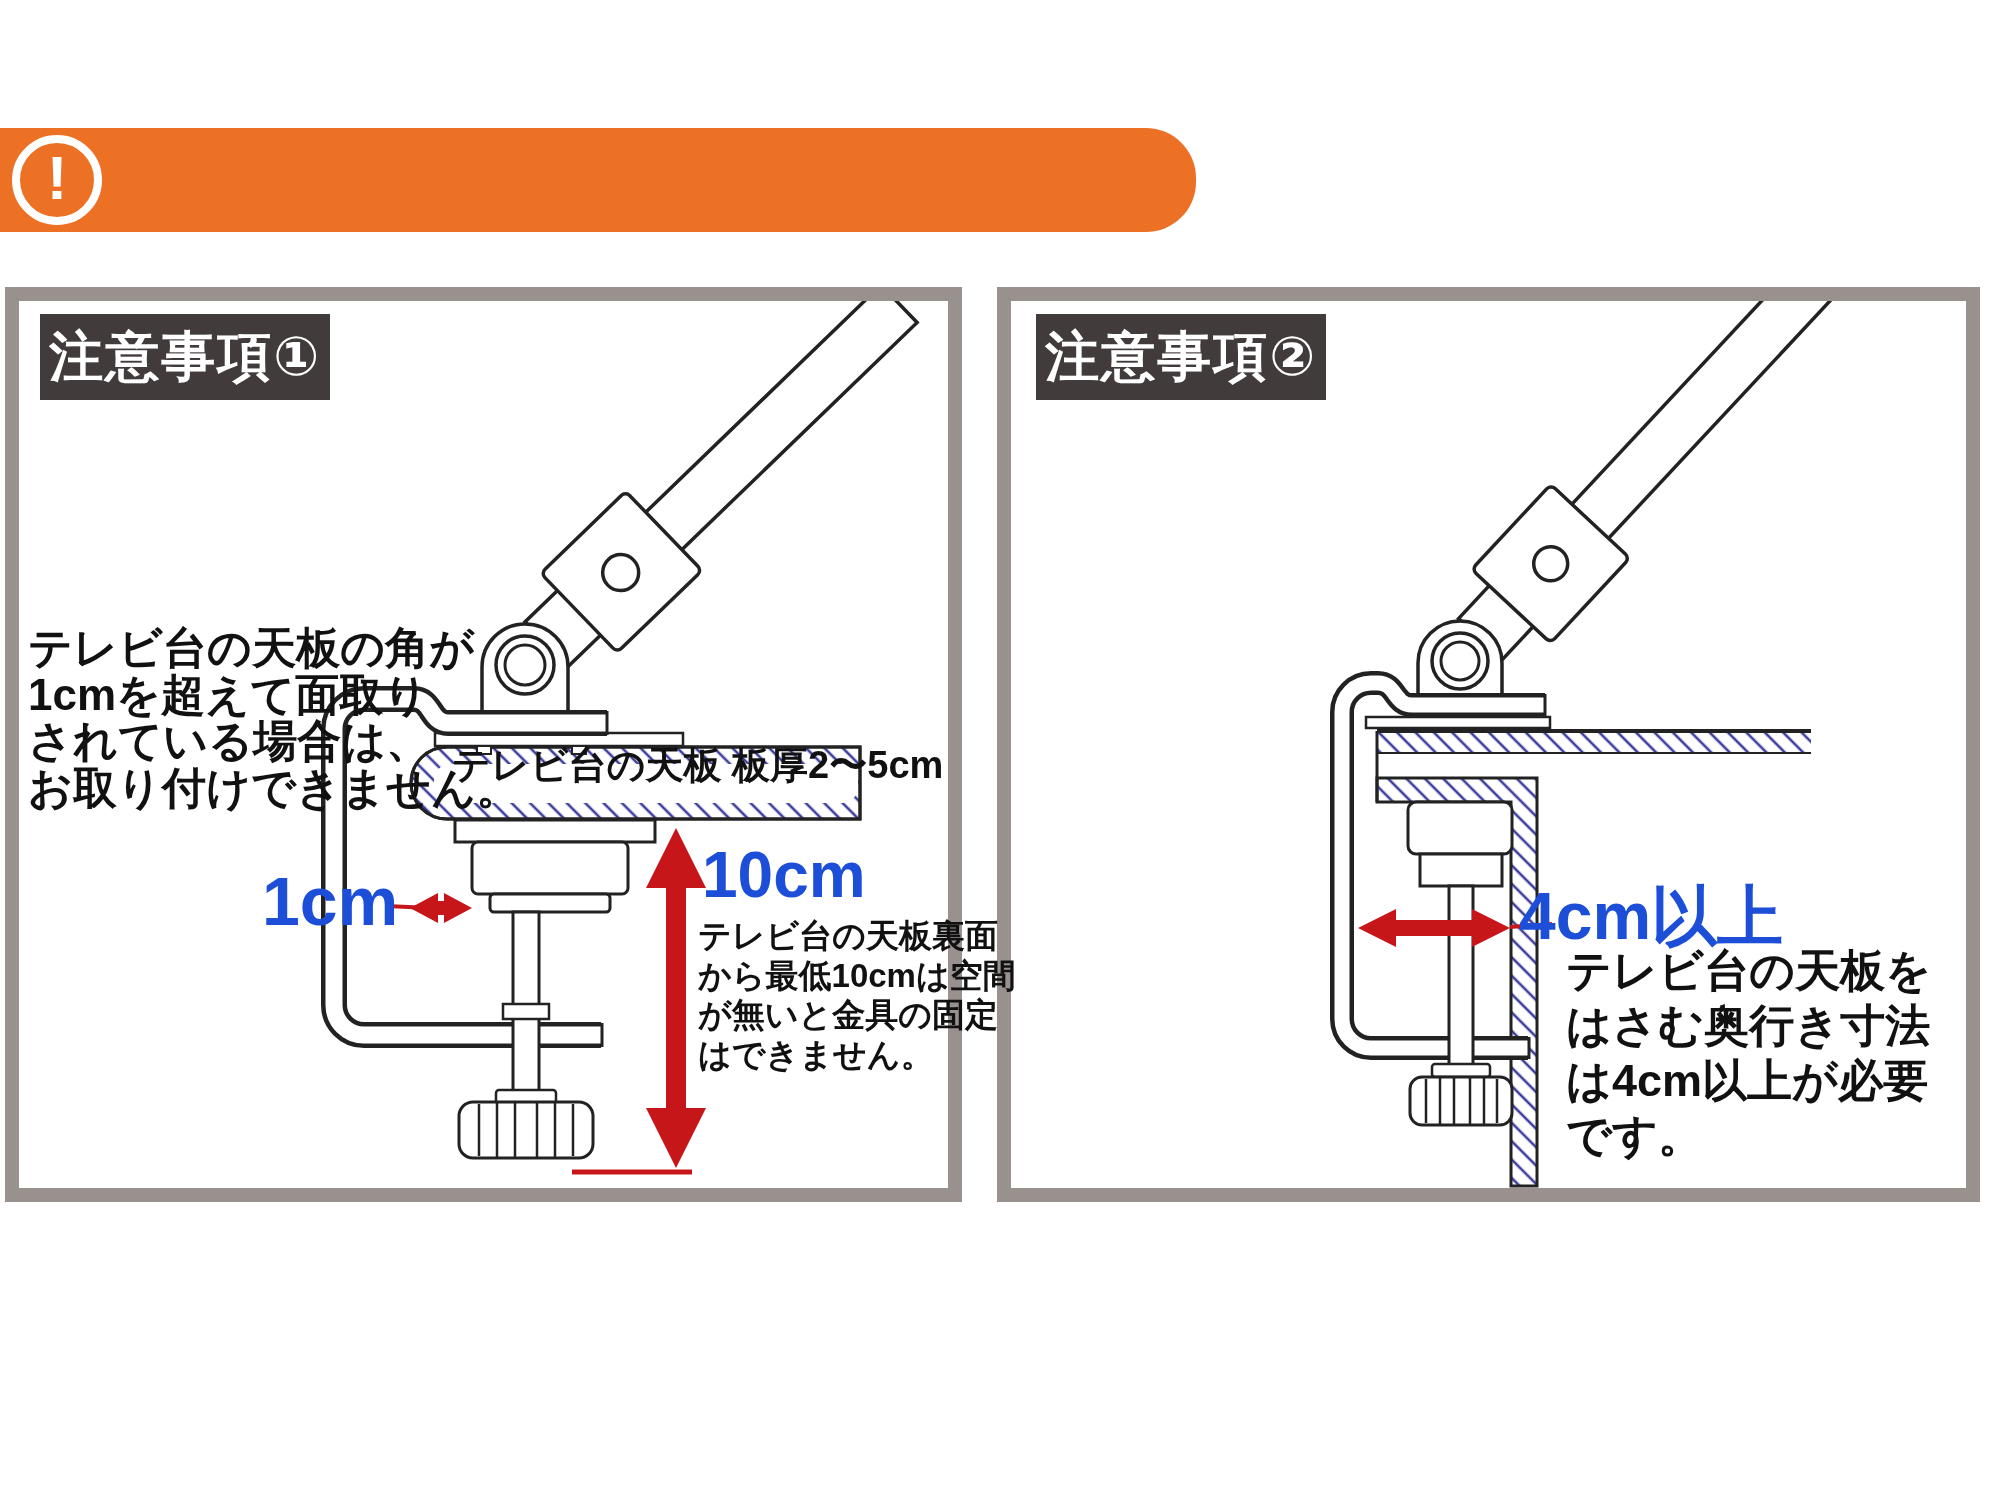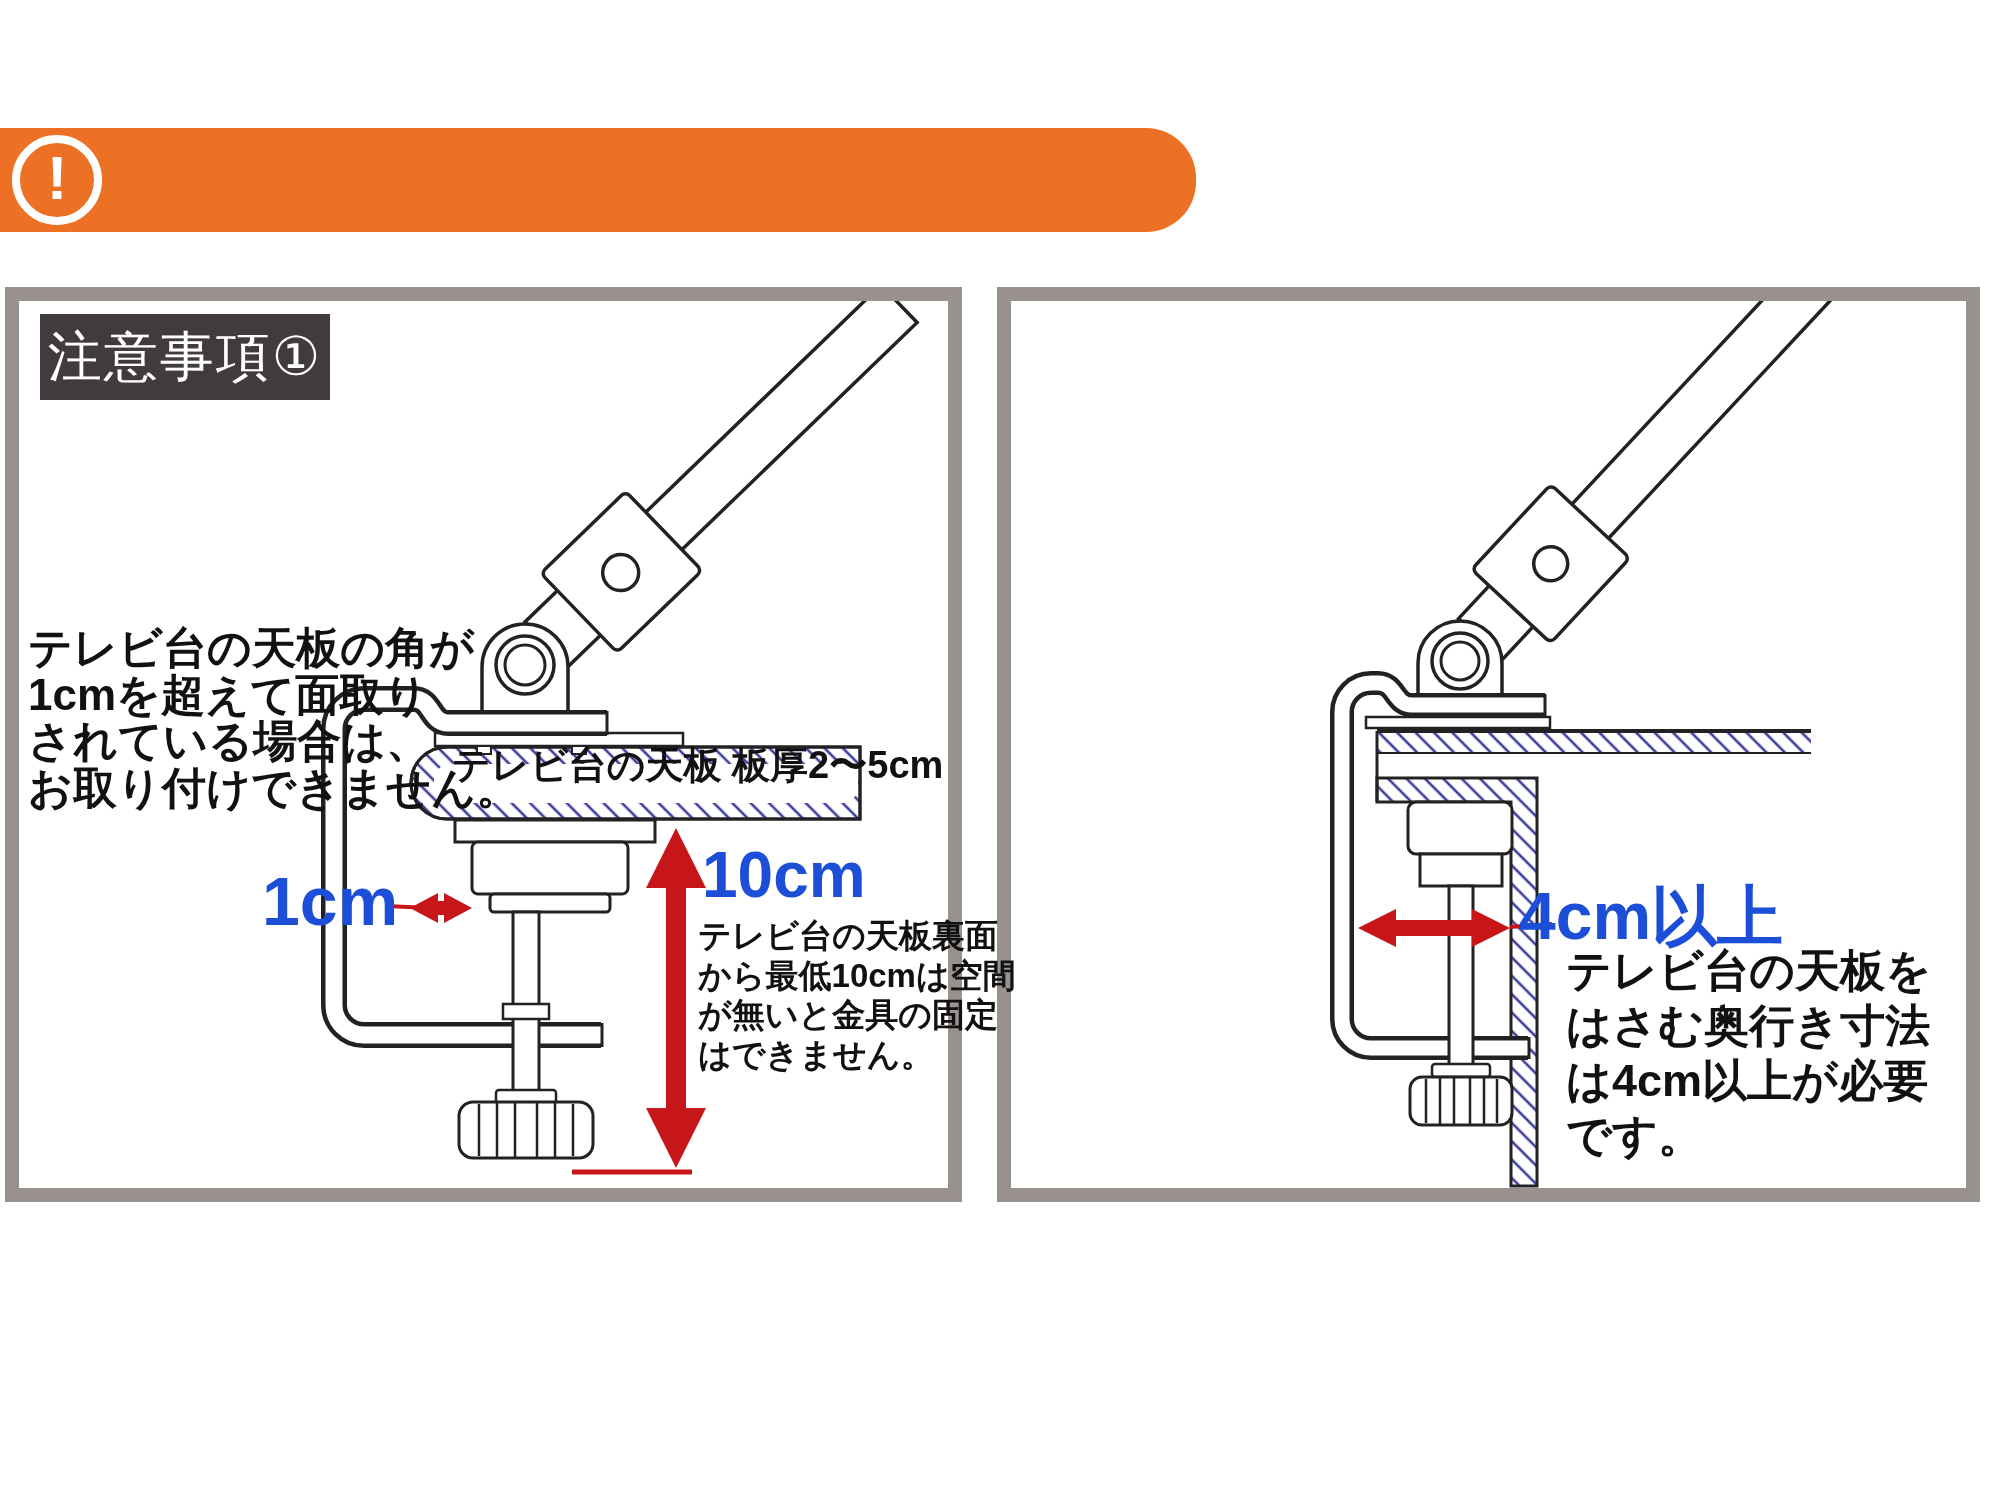--- a/index.html
+++ b/index.html
@@ -9,21 +9,21 @@
   .banner{position:absolute;left:0;top:128px;width:1196px;height:104px;background:#ED7125;
           border-radius:0 50px 50px 0;display:flex;align-items:center;}
   .banner-icon{width:74px;height:74px;border:8px solid #fff;border-radius:50%;margin-left:12px;
                display:flex;align-items:center;justify-content:center;flex:0 0 auto;}
   .banner-icon span{color:#fff;font-weight:bold;font-size:62px;line-height:1;transform:translateY(-2px);}
   .banner-text{color:#fff;font-weight:bold;font-size:72px;margin-left:12px;white-space:nowrap;letter-spacing:1px;}
   
   .panel{position:absolute;top:287px;height:915px;border:14px solid #98918E;background:#fff;box-sizing:border-box;}
   .panel-left{left:5px;width:957px;}
   .panel-right{left:997px;width:983px;}
-  .panel-header{position:absolute;background:#413C3B;color:#fff;font-weight:normal;font-size:54px;
+  .panel-header{position:absolute;background:#413C3B;color:#fff;font-weight:bold;font-size:54px;
                 display:flex;align-items:center;justify-content:center;letter-spacing:2px;}
   .ph1{left:40px;top:314px;width:290px;height:86px;}
   .ph2{left:1036px;top:314px;width:290px;height:86px;}
   
   .svg-left{position:absolute;left:19px;top:301px;}
   .svg-right{position:absolute;left:1011px;top:301px;}
   
   .txt{position:absolute;color:#111;font-weight:bold;white-space:pre-line;}
   .intro-left{left:28px;top:625px;font-size:44px;line-height:1.06;}
   .board-label{left:452px;top:740px;font-size:38px;white-space:nowrap;letter-spacing:0px;}
@@ -168,20 +168,21 @@
 
     <g>
       <line x1="1392" y1="928" x2="1476" y2="928" stroke="#C7161A" stroke-width="16"></line>
       <polygon points="1358,928 1396,909 1396,947" fill="#C7161A"></polygon>
       <polygon points="1510,928 1472,909 1472,947" fill="#C7161A"></polygon>
       <line x1="1510" y1="927" x2="1552" y2="924" stroke="#C7161A" stroke-width="4"></line>
     </g>
   </svg>
 
   <div class="panel-header ph1">注意事項①</div>
+  <div class="panel-header ph2">注意事項②</div>
 
   <div class="txt intro-left">テレビ台の天板の角が
 1cmを超えて面取り
 されている場合は、
 お取り付けできません。</div>
   <div class="txt board-label">テレビ台の天板 板厚2〜5cm</div>
   <div class="txt dim-red dim-1cm">1cm</div>
   <div class="txt dim-red dim-10cm">10cm</div>
   <div class="txt note-left">テレビ台の天板裏面
 から最低10cmは空間

